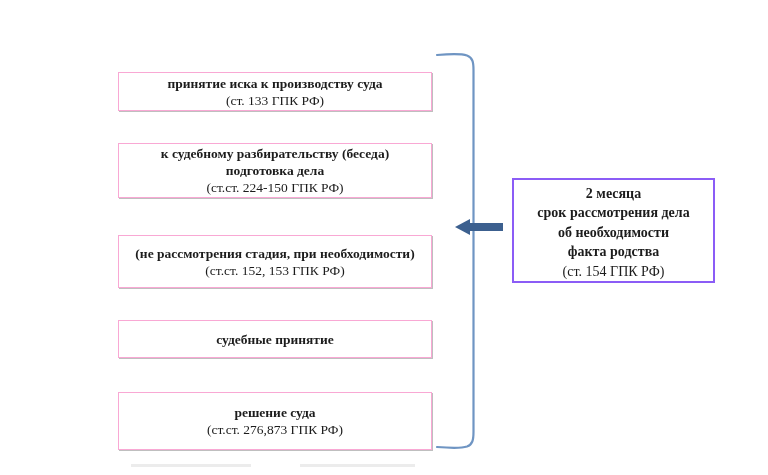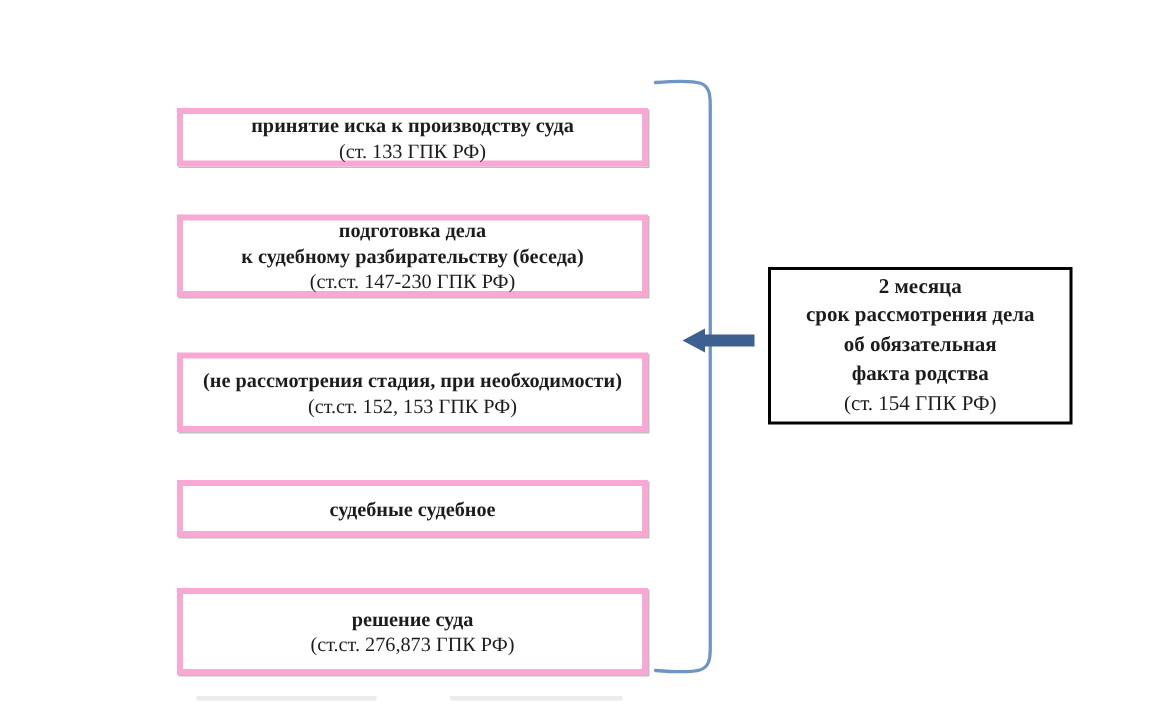--- a/index.html
+++ b/index.html
@@ -11,21 +11,21 @@
     width: 768px;
     height: 475px;
     background: #ffffff;
     overflow: hidden;
   }
 
   .stage-box {
     position: absolute;
     left: 118px;
     width: 314px;
-    border: 4px solid #f9a8d4;
+    border: 1px solid #f9a8d4;
     background: #ffffff;
     display: flex;
     flex-direction: column;
     align-items: center;
     justify-content: center;
     text-align: center;
     color: #1c1c1c;
     box-shadow: 1px 1px 0 rgba(0,0,0,0.25);
   }
   .stage-box .line {
@@ -46,26 +46,26 @@
   #stage-box-3 { top: 235px; height: 53px; }
   #stage-box-4 { top: 320px; height: 38px; }
   #stage-box-5 { top: 392px; height: 58px; }
 
   .term-box {
     position: absolute;
     left: 512px;
     top: 178px;
     width: 203px;
     height: 105px;
-    border: 2px solid #000000;
+    border: 2px solid #8b5cf6;
     background: #ffffff;
     display: flex;
     flex-direction: column;
     align-items: center;
-    justify-content: center;
+    justify-content: flex-end;
     text-align: center;
     color: #1c1c1c;
   }
   .term-box .line {
     font-weight: bold;
     font-size: 14px;
     line-height: 19.5px;
     white-space: nowrap;
   }
   .term-box .ref {
@@ -103,52 +103,52 @@
 <body>
 
 <div class="canvas">
 
   <div class="stage-box" id="stage-box-1">
     <div class="line">принятие иска к производству суда</div>
     <div class="ref">(ст. 133 ГПК РФ)</div>
   </div>
 
   <div class="stage-box" id="stage-box-2">
+    <div class="line">к судебному разбирательству (беседа)</div>
     <div class="line">подготовка дела</div>
-    <div class="line">к судебному разбирательству (беседа)</div>
-    <div class="ref">(ст.ст. 147-230 ГПК РФ)</div>
+    <div class="ref">(ст.ст. 224-150 ГПК РФ)</div>
   </div>
 
   <div class="stage-box" id="stage-box-3">
     <div class="line">(не рассмотрения стадия, при необходимости)</div>
     <div class="ref">(ст.ст. 152, 153 ГПК РФ)</div>
   </div>
 
   <div class="stage-box" id="stage-box-4">
-    <div class="line">судебные судебное</div>
+    <div class="line">судебные принятие</div>
   </div>
 
   <div class="stage-box" id="stage-box-5">
     <div class="line">решение суда</div>
     <div class="ref">(ст.ст. 276,873 ГПК РФ)</div>
   </div>
 
   <svg class="bracket-svg" viewBox="0 0 48 406" aria-hidden="true">
     <path d="M 4 7 C 14 6.2, 28 5.5, 34 7.5 C 39.5 9.5, 40.5 14, 40.5 22 L 40.5 384 C 40.5 392, 39.5 396.5, 34 398.5 C 28 400.5, 14 399.8, 4 399" fill="none" stroke-width="2.2" stroke-linecap="round" stroke="#6f95c3"></path>
   </svg>
 
   <svg class="arrow-svg" viewBox="0 0 58 22" aria-hidden="true">
     <polygon points="3,11 18,3 18,19" fill="#3c608f"></polygon>
     <rect x="16" y="7" width="35" height="8" fill="#3c608f"></rect>
   </svg>
 
   <div class="term-box">
     <div class="line">2 месяца</div>
     <div class="line">срок рассмотрения дела</div>
-    <div class="line">об обязательная</div>
+    <div class="line">об необходимости</div>
     <div class="line">факта родства</div>
     <div class="ref">(ст. 154 ГПК РФ)</div>
   </div>
 
   <div class="artifact" id="artifact-1"></div>
   <div class="artifact" id="artifact-2"></div>
 
 </div>
 
 </body></html>

